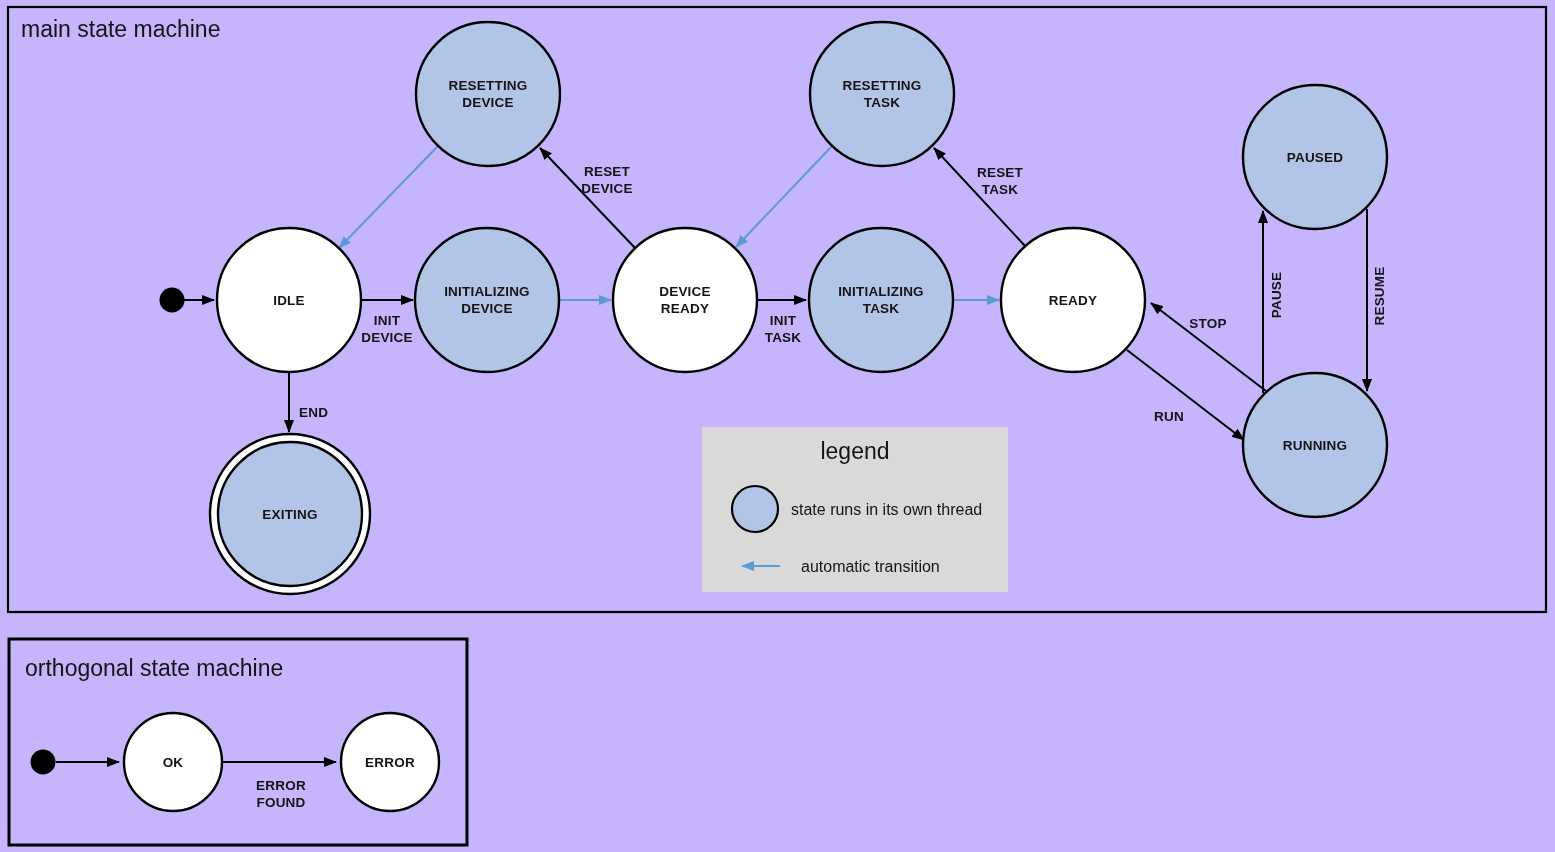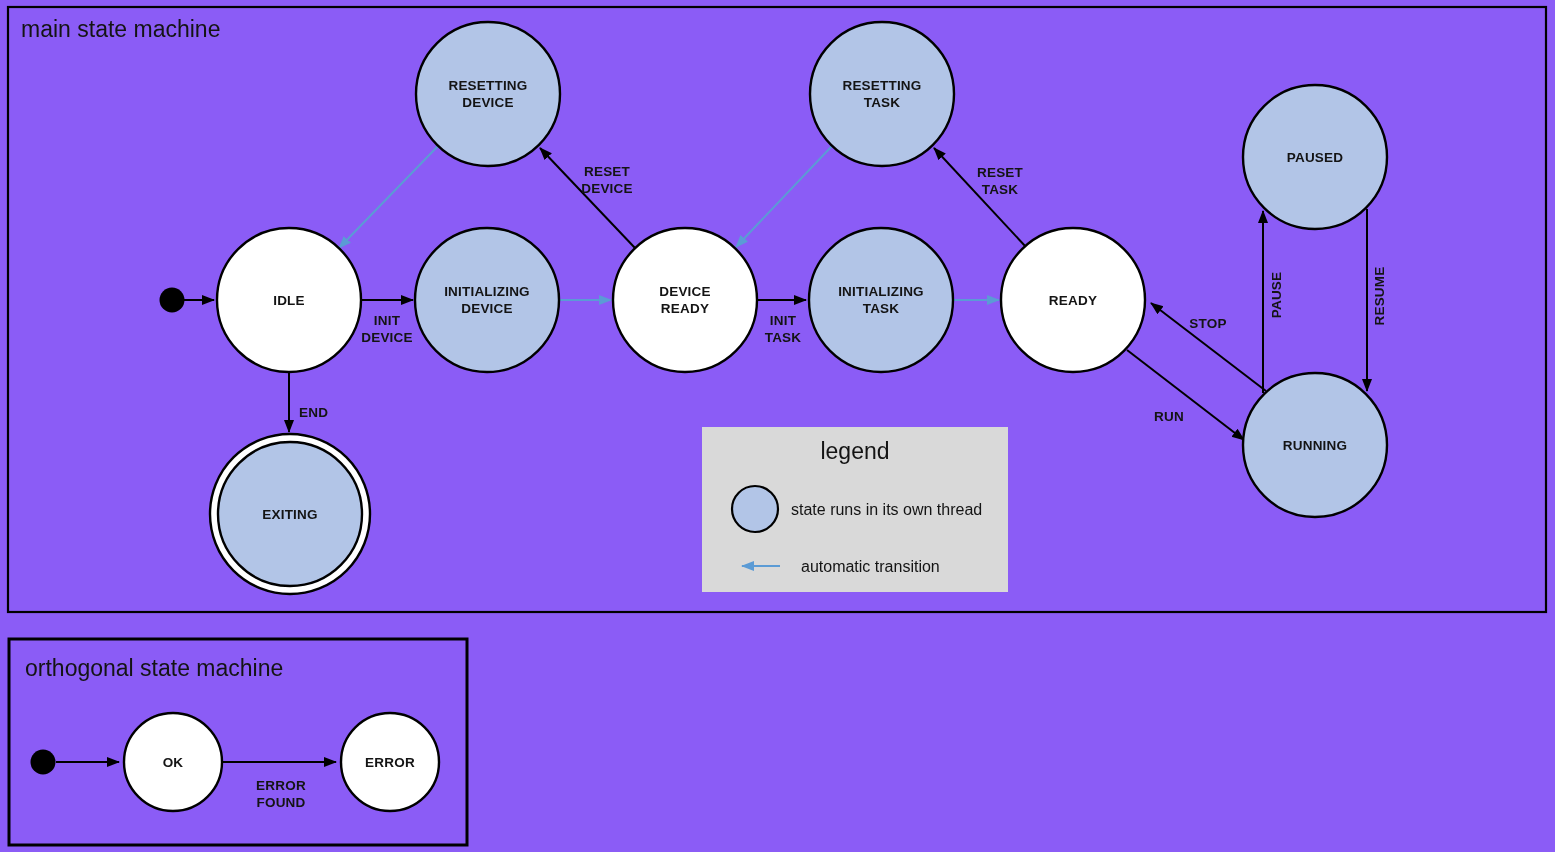--- a/index.html
+++ b/index.html
@@ -1,16 +1,16 @@
 <!DOCTYPE html>
 <html style="--thread-fill: #b2c5e7; --state-fill: #ffffff; --stroke: #000000; --auto-arrow: #5b9bd5; --legend-bg: #d9d9d9; --text: #141414;"><head>
 <meta charset="utf-8">
 <style>
   html,body{margin:0;padding:0;background:#fff;}
-  .stage{position:relative;width:1555px;height:852px;background:#8b5cf6;
+  .stage{position:relative;width:1555px;height:852px;background:#c4b5fd;
          font-family:"Liberation Sans",sans-serif;}
   svg{display:block;}
   .frame{fill:none;stroke:var(--stroke,#000);stroke-width:2.2;}
   .frame-thick{stroke-width:3;}
   .state{fill:var(--state-fill,#fff);stroke:var(--stroke,#000);stroke-width:2.4;}
   .state.threaded{fill:var(--thread-fill,#b2c5e7);}
   .final-ring{fill:#fff;stroke:var(--stroke,#000);stroke-width:2.4;}
   .dot{fill:var(--stroke,#000);}
   .edge{stroke:var(--stroke,#000);stroke-width:2;fill:none;}
   .edge.auto{stroke:var(--auto-arrow,#5b9bd5);}

